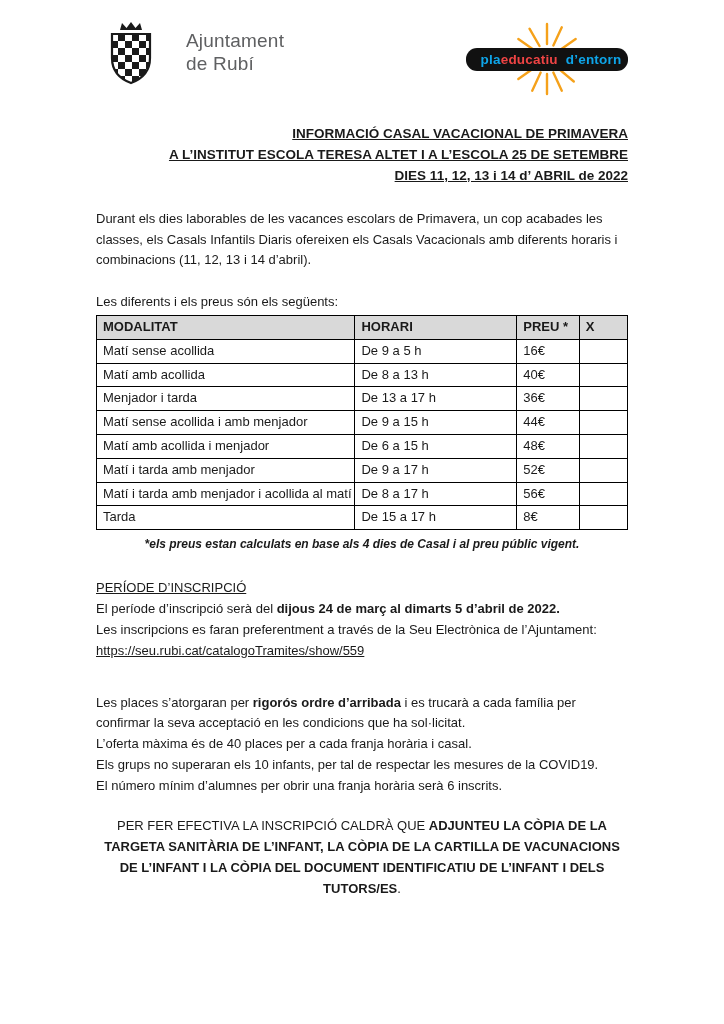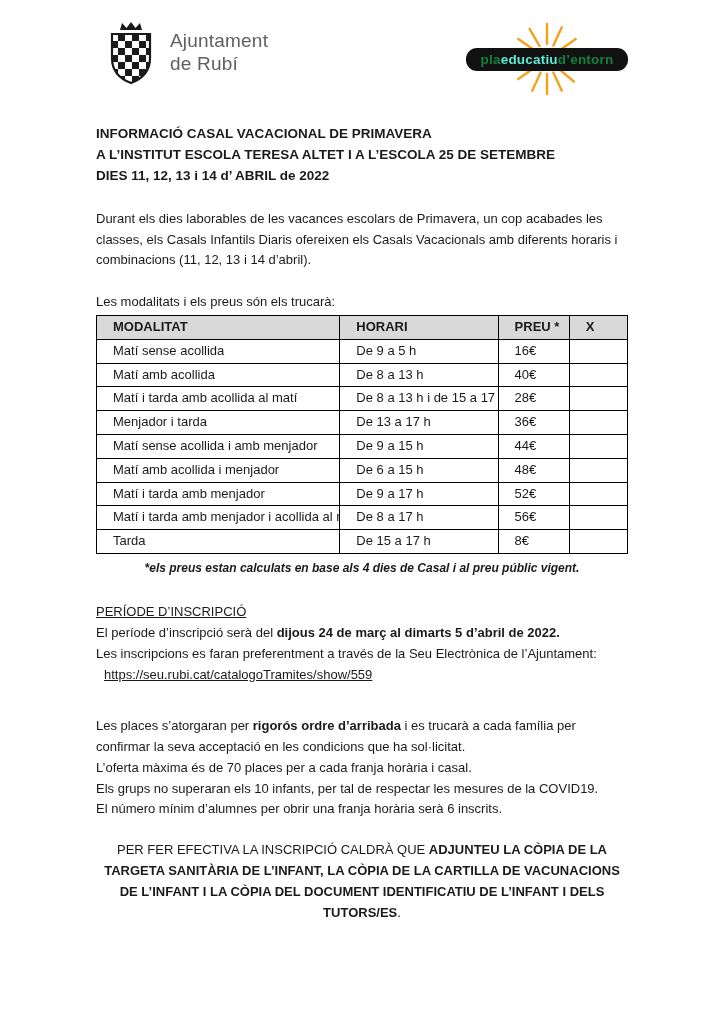--- a/index.html
+++ b/index.html
@@ -10,58 +10,58 @@
     padding:20px 96px 0 96px;
     background:#ffffff;
     font-family:"Liberation Sans",sans-serif;
     color:#1a1a1a;
     font-size:13px;
     line-height:1.6;
     overflow:hidden;
   }
   
   .doc-header{display:flex;justify-content:space-between;align-items:flex-start;margin:0 0 26px 0;}
-  .logo-left{display:flex;align-items:center;gap:12px;margin-left:8px;}
+  .logo-left{display:flex;align-items:center;gap:28px;margin-left:8px;}
   .org-name{color:#5f6062;font-size:19px;line-height:1.2;letter-spacing:.2px;}
   .logo-right{margin-right:-14px;position:relative;width:190px;height:78px;}
   .logo-right svg{position:absolute;inset:0;}
   .pill{
     position:absolute;left:14px;top:28px;width:162px;height:23px;
     background:#111111;border-radius:11px;
     display:flex;align-items:center;justify-content:center;
     font-weight:bold;font-size:13.5px;letter-spacing:.2px;white-space:nowrap;
   }
-  .pill .seg-white{color:#15803d;}
-  .pill .seg-orange{color:#5eead4;text-align:right;}
-  
-  .doc-title{text-align:left;font-weight:bold;font-size:13.5px;line-height:1.55;margin:0 0 22px 0;}
+  .pill .seg-white{color:#0ea5e9;margin-left:8px;}
+  .pill .seg-orange{color:#ef4444;text-align:right;}
+  
+  .doc-title{text-align:right;font-weight:bold;font-size:13.5px;line-height:1.55;margin:0 0 22px 0;text-decoration:underline;}
   
   .para{margin:0 0 21px 0;}
   .para.tight{margin:0 0 2px 0;}
   
   table.prices{border-collapse:collapse;width:100%;font-size:13px;table-layout:fixed;}
   table.prices th,table.prices td{
     border:1px solid #000000;
-    padding:1px 16px;
+    padding:1px 6px;
     height:20px;
     text-align:left;
     vertical-align:middle;
     overflow:hidden;white-space:nowrap;
   }
   table.prices th{background:#d9d9d9;font-weight:bold;}
   .col-modalitat{width:51%;}
   .col-horari{width:31%;}
   .col-preu{width:10.5%;}
   .col-x{width:7.5%;text-align:center;}
   th.col-x{text-align:center;}
   .footnote{text-align:center;font-weight:bold;font-style:italic;font-size:12px;margin:5px 0 24px 0;}
   
   .section-heading{text-decoration:underline;margin:0;}
   .line{margin:0;}
-  .doc-link{color:#1a1a1a;text-decoration:underline;cursor:pointer;margin-left:8px;}
+  .doc-link{color:#1a1a1a;text-decoration:underline;cursor:pointer;}
   .gap-md{height:21px;}
   .gap-sm{height:10px;}
   .final{ text-align:center;margin:20px 0 0 0;}
   strong{font-weight:bold;}
 </style>
 </head>
 <body>
 
 <div class="page">
 
@@ -111,21 +111,21 @@
     </div>
   </div>
 
   <div class="doc-title">
     <div>INFORMACIÓ CASAL VACACIONAL DE PRIMAVERA</div>
     <div>A L’INSTITUT ESCOLA TERESA ALTET I A L’ESCOLA 25 DE SETEMBRE</div>
     <div>DIES 11, 12, 13 i 14 d’ ABRIL de 2022</div>
   </div>
 
   <p class="para">Durant els dies laborables de les vacances escolars de Primavera, un cop acabades les classes, els Casals Infantils Diaris ofereixen els Casals Vacacionals amb diferents horaris i combinacions (11, 12, 13 i 14 d’abril).</p>
-  <p class="para tight">Les modalitats i els preus són els trucarà:</p>
+  <p class="para tight">Les diferents i els preus són els següents:</p>
 
   <table class="prices">
     <thead>
       <tr>
         <th class="col-modalitat">MODALITAT</th>
         <th class="col-horari">HORARI</th>
         <th class="col-preu">PREU *</th>
         <th class="col-x">X</th>
       </tr>
     </thead>
@@ -136,26 +136,20 @@
         <td>16€</td>
         <td class="col-x"></td>
       </tr>
       <tr>
         <td>Matí amb acollida</td>
         <td>De 8 a 13 h</td>
         <td>40€</td>
         <td class="col-x"></td>
       </tr>
       <tr>
-        <td>Matí i tarda amb acollida al matí</td>
-        <td>De 8 a 13 h i de 15 a 17 h</td>
-        <td>28€</td>
-        <td class="col-x"></td>
-      </tr>
-      <tr>
         <td>Menjador i tarda</td>
         <td>De 13 a 17 h</td>
         <td>36€</td>
         <td class="col-x"></td>
       </tr>
       <tr>
         <td>Matí sense acollida i amb menjador</td>
         <td>De 9 a 15 h</td>
         <td>44€</td>
         <td class="col-x"></td>
@@ -197,21 +191,21 @@
   <div class="line">
     <a href="#" class="doc-link">https://seu.rubi.cat/catalogoTramites/show/559</a>
   </div>
 
   <div class="gap-md"></div>
   <div class="gap-sm"></div>
 
   <div class="line">
     <span>Les places s’atorgaran per </span><strong>rigorós ordre d’arribada</strong><span> i es trucarà a cada família per confirmar la seva acceptació en les condicions que ha sol·licitat.</span>
   </div>
-  <div class="line">L’oferta màxima és de 70 places per a cada franja horària i casal.</div>
+  <div class="line">L’oferta màxima és de 40 places per a cada franja horària i casal.</div>
   <div class="line">Els grups no superaran els 10 infants, per tal de respectar les mesures de la COVID19.</div>
   <div class="line">El número mínim d’alumnes per obrir una franja horària serà 6 inscrits.</div>
 
   <p class="final">
     <span>PER FER EFECTIVA LA INSCRIPCIÓ CALDRÀ QUE </span><strong>ADJUNTEU LA CÒPIA DE LA TARGETA SANITÀRIA DE L’INFANT, LA CÒPIA DE LA CARTILLA DE VACUNACIONS DE L’INFANT I LA CÒPIA DEL DOCUMENT IDENTIFICATIU DE L’INFANT I DELS TUTORS/ES</strong><span>.</span>
   </p>
 
 </div>
 
 </body></html>

